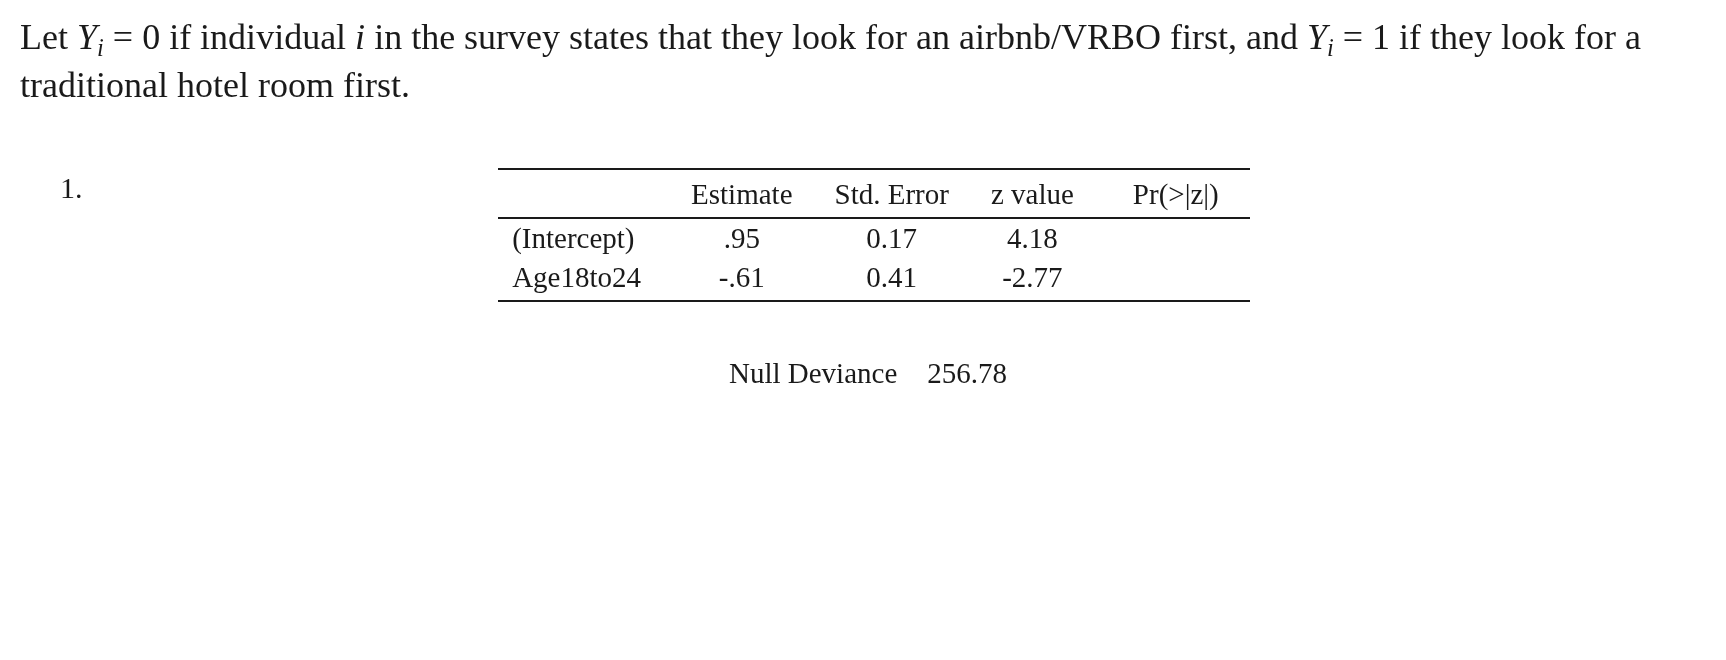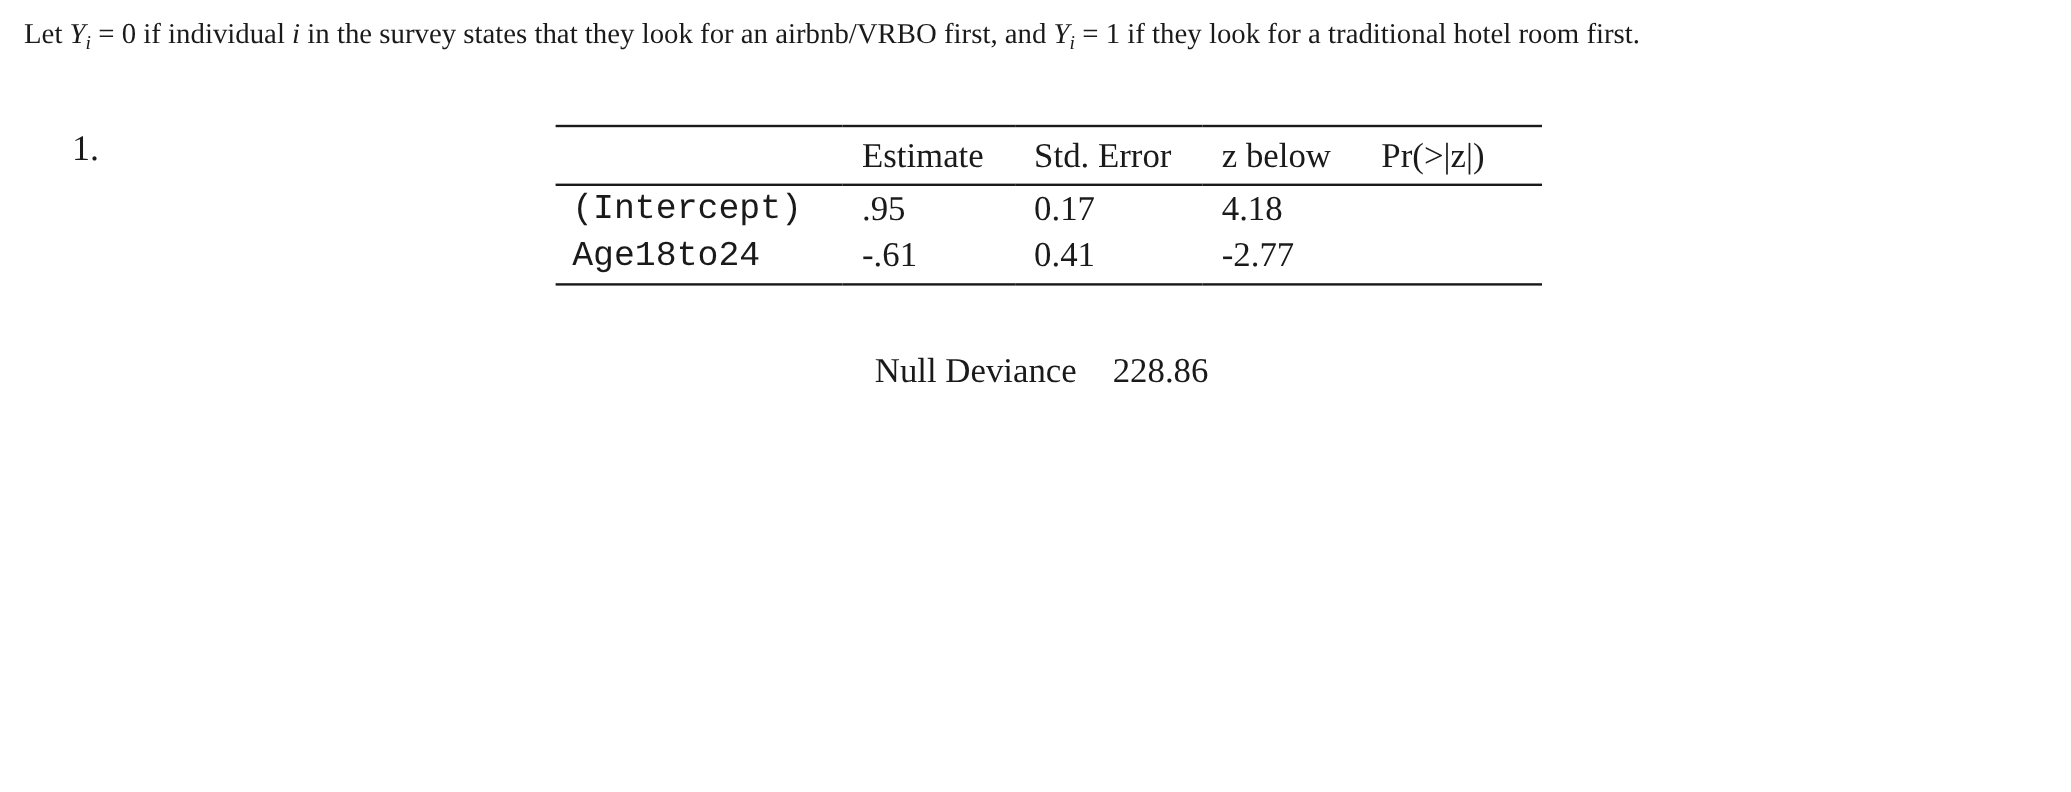--- a/index.html
+++ b/index.html
@@ -14,21 +14,21 @@
     color: #1a1a1a;
     overflow: hidden;
   }
   .page {
     position: relative;
     width: 1726px;
     height: 660px;
     padding: 0;
   }
   .para {
-    font-size: 24px;
+    font-size: 36px;
     line-height: 1.33;
     margin: 0 18px 0 20px;
     text-align: left;
   }
   .para-1 {
     padding-top: 14px;
     max-width: 1690px;
   }
   .para-2 {
     padding-top: 26px;
@@ -67,38 +67,37 @@
     justify-content: center;
   }
   table.reg {
     border-collapse: collapse;
     font-size: 29px;
     margin-left: 22px;
   }
   table.reg th, table.reg td {
     padding: 3px 16px 3px 16px;
     font-weight: normal;
-    text-align: left;
+    text-align: center;
     white-space: nowrap;
   }
   table.reg thead th {
     border-top: 2px solid #1a1a1a;
     border-bottom: 2px solid #1a1a1a;
     padding-top: 8px;
     padding-bottom: 6px;
   }
   table.reg thead th.rowlab {
     border-top: 2px solid #1a1a1a;
     border-bottom: 2px solid #1a1a1a;
   }
   table.reg tbody td.rowlab {
     text-align: left;
     padding-left: 14px;
     padding-right: 34px;
-    font-family: Liberation Mono, monospace;
   }
   table.reg tbody tr:last-child td {
     border-bottom: 2px solid #1a1a1a;
     padding-bottom: 6px;
     margin-top: 24px;
   }
   table.reg th.c-est, table.reg td.c-est { padding-right: 26px; }
   table.reg th.c-se,  table.reg td.c-se  { padding-right: 26px; }
   table.reg th.c-z,   table.reg td.c-z   { padding-right: 26px; }
   table.reg th.c-p,   table.reg td.c-p   { padding-right: 14px; min-width: 120px; }
@@ -141,21 +140,21 @@
     </li>
   </ol>
 
   <div class="table-wrap">
     <table class="reg">
       <thead>
         <tr>
           <th class="rowlab"></th>
           <th class="c-est">Estimate</th>
           <th class="c-se">Std. Error</th>
-          <th class="c-z">z below</th>
+          <th class="c-z">z value</th>
           <th class="c-p">Pr(&gt;|z|)</th>
         </tr>
       </thead>
       <tbody>
         <tr>
           <td class="rowlab">(Intercept)</td>
           <td class="c-est">.95</td>
           <td class="c-se">0.17</td>
           <td class="c-z">4.18</td>
           <td class="c-p"></td>
@@ -169,19 +168,19 @@
         </tr>
       </tbody>
     </table>
   </div>
 
   <div class="dev-wrap">
     <table class="dev">
       <tbody>
         <tr>
           <td class="lab">Null Deviance</td>
-          <td class="val">228.86</td>
+          <td class="val">256.78</td>
         </tr>
       </tbody>
     </table>
   </div>
 
 </div>
 
 </body></html>

